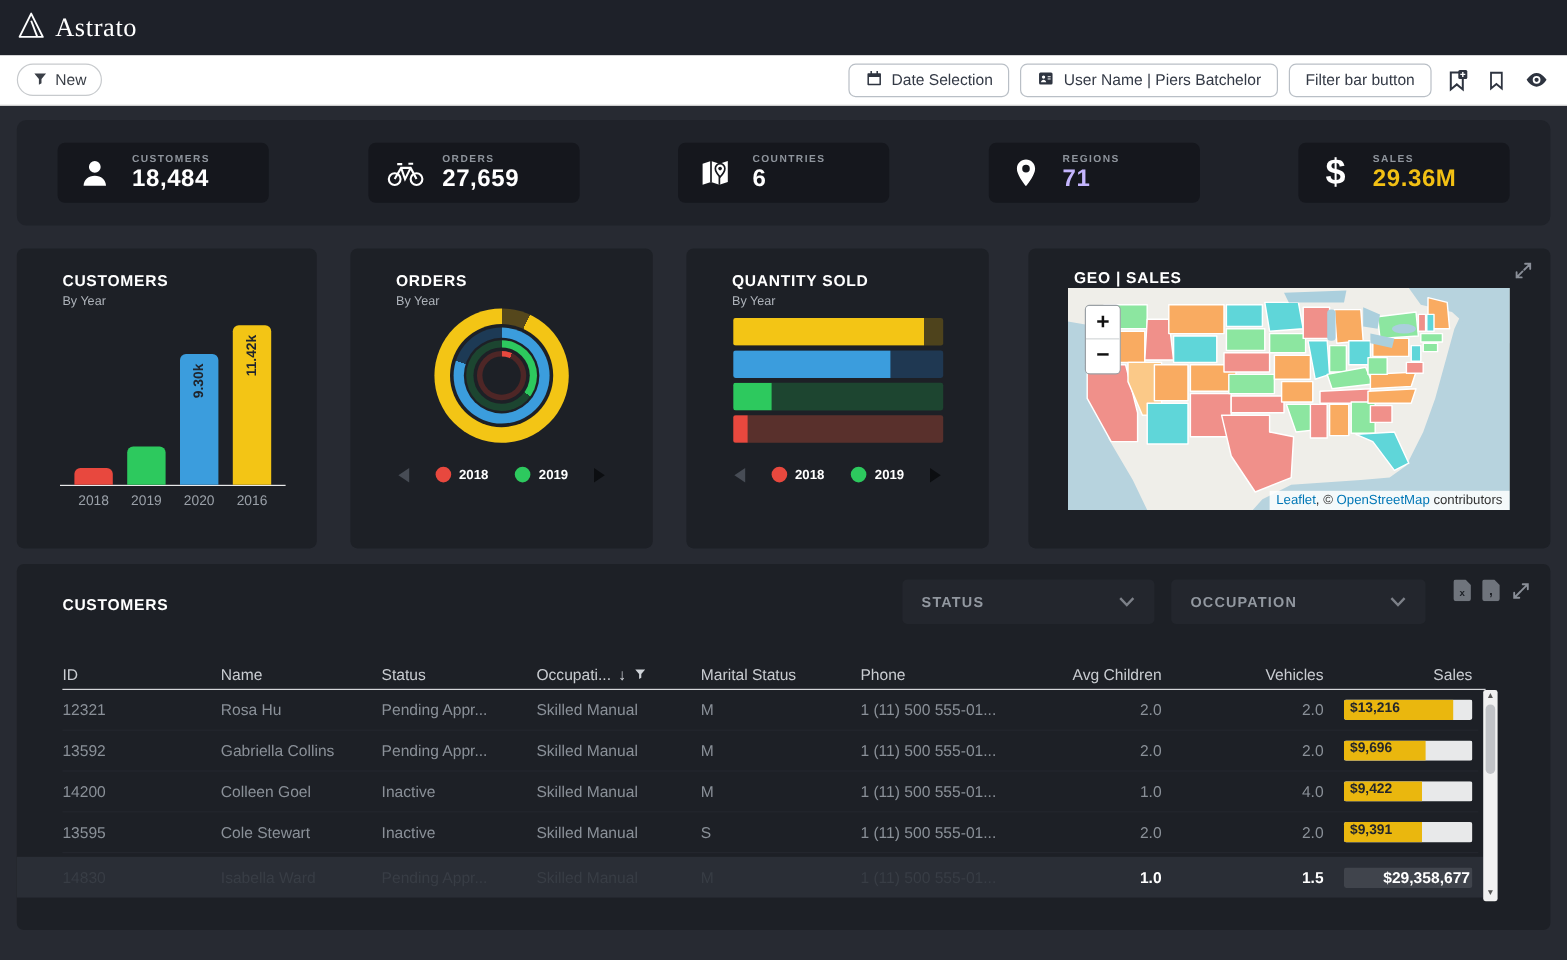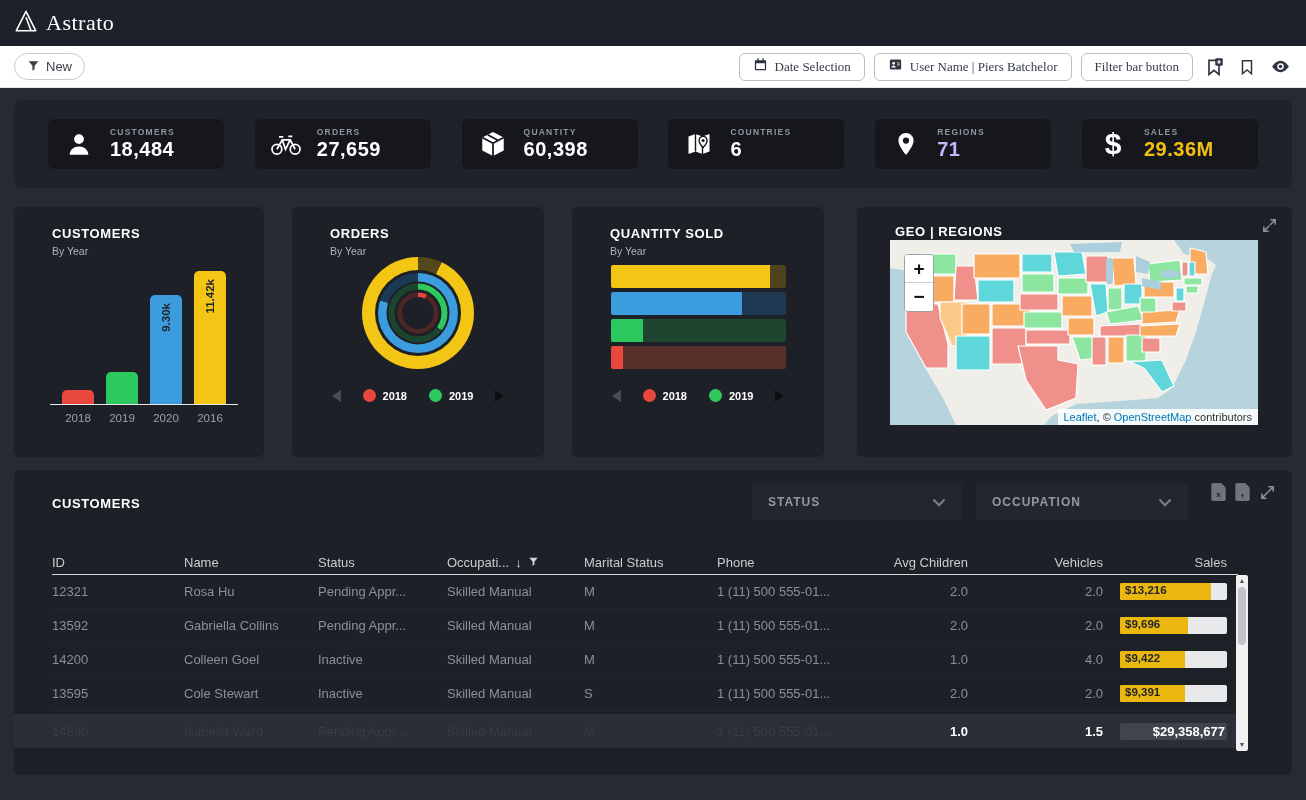--- a/index.html
+++ b/index.html
@@ -26,21 +26,21 @@
   }
   .pill-btn {
     display:flex; align-items:center; gap:6px; height:27px; padding:0 12px;
     border:1px solid #c7cacd; border-radius:14px; background:#fff;
     font-size:13px; color:#3a3f47; cursor:pointer; font-family:inherit;
   }
   .toolbar-right { margin-left:auto; display:flex; align-items:center; gap:9px; }
   .tb-btn {
     display:flex; align-items:center; gap:7px; height:28px; padding:0 13px;
     border:1px solid #b9bfc6; border-radius:6px; background:#fff;
-    font-size:13px; color:#343a46; cursor:pointer; font-family:Liberation Serif, serif; white-space:nowrap;
+    font-size:13px; color:#343a46; cursor:pointer; font-family:Liberation Sans, sans-serif; white-space:nowrap;
   }
   .tb-icon { width:24px; height:24px; display:flex; align-items:center; justify-content:center; cursor:pointer; }
   
   .page { position:absolute; top:90px; left:0; width:1306px; height:710px; background:#272a32; }
   .card { position:absolute; background:#1d2026; border-radius:6px; }
   
   .kpi-panel {
     position:absolute; left:14px; top:10px; width:1278px; height:88px;
     background:#1f2229; border-radius:8px; display:flex; align-items:center;
     justify-content:space-between; padding:0 34px;
@@ -234,32 +234,20 @@
             </svg>
           </div>
           <div>
             <div class="kpi-label">ORDERS</div>
             <div class="kpi-value" style="color: rgb(255, 255, 255);">27,659</div>
           </div>
         </div>
         <div class="kpi-card">
           <div class="kpi-icon">
             <svg width="28" height="28" viewBox="0 0 24 24">
-              <path d="M12 1.8 2.8 6.4v11.2L12 22.2l9.2-4.6V6.4z" fill="#fff"></path>
-              <path d="M12 11.4 2.8 6.4M12 11.4l9.2-5M12 11.4V22.2M7.4 4.1l9.2 4.9" stroke="#15171d" stroke-width="1.5" fill="none"></path>
-            </svg>
-          </div>
-          <div>
-            <div class="kpi-label">QUANTITY</div>
-            <div class="kpi-value" style="color: rgb(255, 255, 255);">60,398</div>
-          </div>
-        </div>
-        <div class="kpi-card">
-          <div class="kpi-icon">
-            <svg width="28" height="28" viewBox="0 0 24 24">
               <path d="M9 3.5 3 5.5v15l6-2 6 2 6-2v-15l-6 2z" fill="#fff"></path>
               <path d="M9 3.5v15M15 5.5v15" stroke="#15171d" stroke-width="1.2" fill="none"></path>
               <path d="M15.5 5.5a3.4 3.4 0 0 0-3.4 3.4c0 2.5 3.4 6.1 3.4 6.1s3.4-3.6 3.4-6.1a3.4 3.4 0 0 0-3.4-3.4z" fill="#fff" stroke="#15171d" stroke-width="1.2"></path>
               <circle cx="15.5" cy="9" r="1.3" fill="#15171d"></circle>
             </svg>
           </div>
           <div>
             <div class="kpi-label">COUNTRIES</div>
             <div class="kpi-value" style="color: rgb(255, 255, 255);">6</div>
           </div>
@@ -367,21 +355,21 @@
           <span class="legend-item">
             <span class="legend-dot" style="background: rgb(45, 201, 94);"></span>
             <span class="legend-label">2019</span>
           </span>
           <span class="legend-arrow next"></span>
         </div>
     </section>
 
     <section class="card" style="left:857px; top:117px; width:435px; height:250px;">
       <div class="card-head" style="left:38px; top:17px;">
-        <h3>GEO | REGIONS</h3>
+        <h3>GEO | SALES</h3>
       </div>
       <span class="expand-btn">
         <svg width="17" height="17" viewBox="0 0 24 24" fill="none" stroke="#8a8f98" stroke-width="2.2" stroke-linecap="round">
             <path d="M14 4h6v6M20 4l-7 7M10 20H4v-6M4 20l7-7"></path>
           </svg>
       </span>
       <div class="map-area">
         <svg width="368" height="185" viewBox="0 0 368 185">
           <rect width="368" height="185" fill="#efeee9"></rect>
           <path d="M0 28 L24 32 14 64 34 126 54 160 66 185 H0 Z" fill="#b7d3de"></path>

